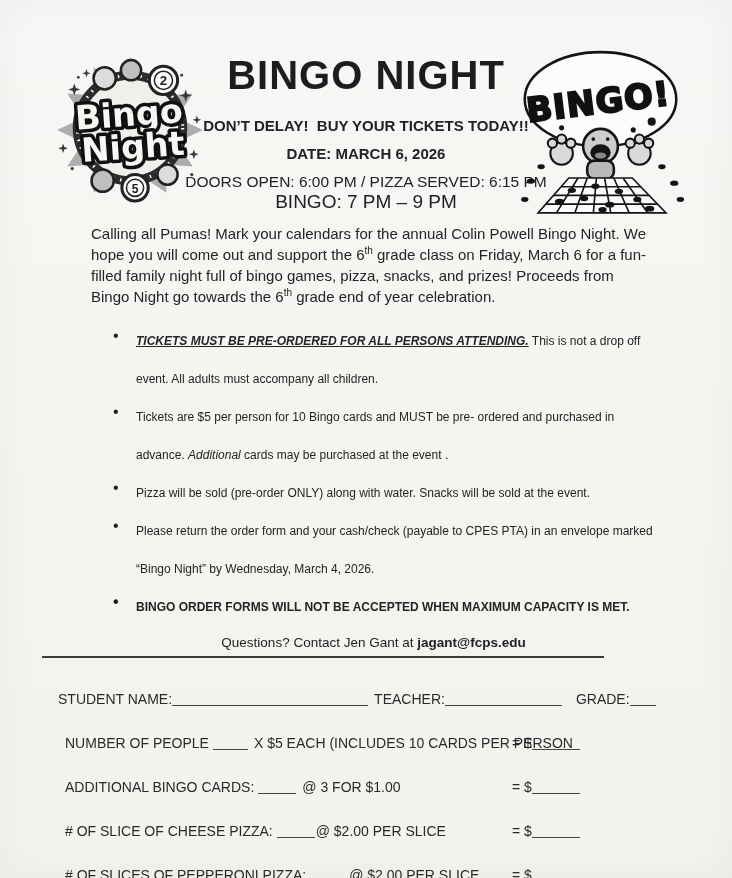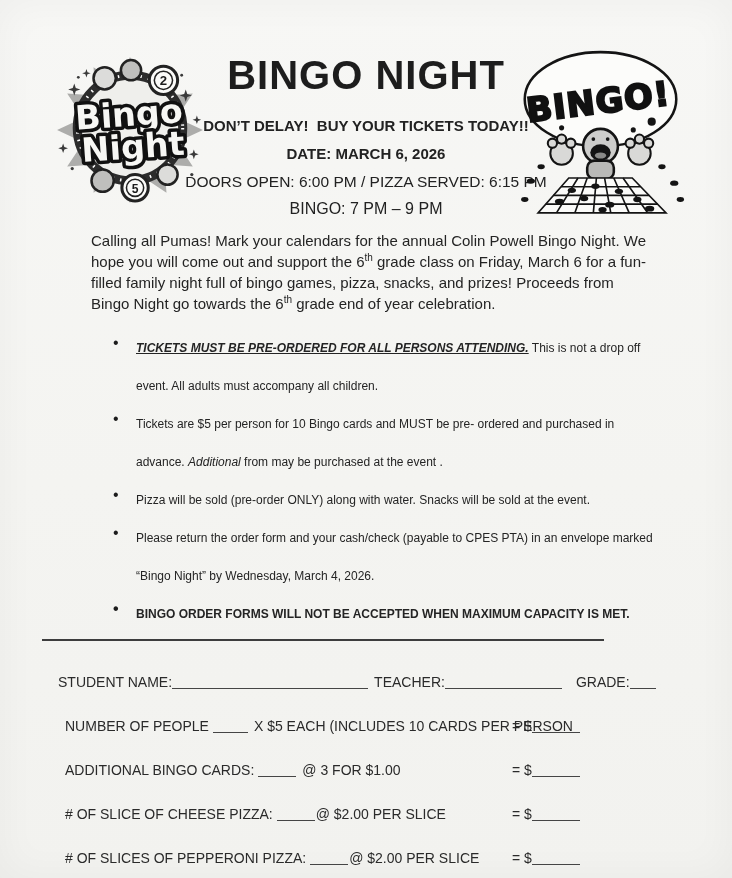--- a/index.html
+++ b/index.html
@@ -19,21 +19,21 @@
   .header{padding-top:54px;text-align:center;}
   .page-title{
     font-size:40px;font-weight:700;letter-spacing:1px;line-height:1.05;
     color:#1d1d1d;white-space:pre-wrap;
   }
   .hline{font-size:15px;line-height:16px;white-space:pre-wrap;color:#222;}
   .hline.bold{font-weight:700;}
   .tagline{margin-top:22px;}
   .dateline{margin-top:12px;}
   .doorsline{margin-top:12px;font-size:15.5px;}
-  .bingoline{margin-top:11px;font-size:16px;}
+  .bingoline{margin-top:4px;font-size:19px;}
   
   .content{padding:0 76px 0 58px;margin-left:33px;}
   .intro{margin-top:13px;font-size:15px;line-height:21px;text-align:left;}
   sup{font-size:10px;line-height:0;}
   .bullets{margin:6px 0 0 0;padding:0;list-style:none;}
   .bullets li{
     position:relative;
     padding-left:45px;
     font-size:12px;line-height:38px;
   }
@@ -158,26 +158,27 @@
     <div class="hline bold dateline">DATE: MARCH 6, 2026</div>
     <div class="hline doorsline">DOORS OPEN: 6:00 PM / PIZZA SERVED: 6:15 PM</div>
     <div class="hline bingoline">BINGO: 7 PM – 9 PM</div>
   </div>
 
   <div class="content">
     <p class="intro"><span>Calling all Pumas! Mark your calendars for the annual Colin Powell Bingo Night. We hope you will come out and support the 6</span><sup>th</sup><span> grade class on Friday, March 6 for a fun-filled family night full of bingo games, pizza, snacks, and prizes! Proceeds from Bingo Night go towards the 6</span><sup>th</sup><span> grade end of year celebration.</span></p>
 
     <ul class="bullets">
       <li><span class="b-em">TICKETS MUST BE PRE-ORDERED FOR ALL PERSONS ATTENDING.</span><span> This is not a drop off event. All adults must accompany all children.</span></li>
-      <li><span>Tickets are $5 per person for 10 Bingo cards and MUST be pre- ordered and purchased in advance. </span><span class="b-it">Additional</span><span> from may be purchased at the event .</span></li>
+      <li><span>Tickets are $5 per person for 10 Bingo cards and MUST be pre- ordered and purchased in advance. </span><span class="b-it">Additional</span><span> cards may be purchased at the event .</span></li>
       <li><span>Pizza will be sold (pre-order ONLY) along with water. Snacks will be sold at the event.</span></li>
       <li><span>Please return the order form and your cash/check (payable to CPES PTA) in an envelope marked “Bingo Night” by Wednesday, March 4, 2026.</span></li>
       <li class="b-bold"><span>BINGO ORDER FORMS WILL NOT BE ACCEPTED WHEN MAXIMUM CAPACITY IS MET.</span></li>
     </ul>
 
+    <div class="contact"><span>Questions? Contact Jen Gant at </span><span class="email">jagant@fcps.edu</span></div>
   </div>
 
   <div class="divider"></div>
 
   <div class="order-form">
 
     <div class="student-row"><span>STUDENT NAME:</span><span class="bl w196"></span><span class="ml6">TEACHER:</span><span class="bl w117"></span><span class="ml14">GRADE:</span><span class="bl w26"></span></div>
 
     <div class="form-row">
       <div class="labelcell"><span>NUMBER OF PEOPLE</span><span class="bl w35 ml4"></span><span class="ml6">X $5 EACH (INCLUDES 10 CARDS PER PERSON</span></div>

